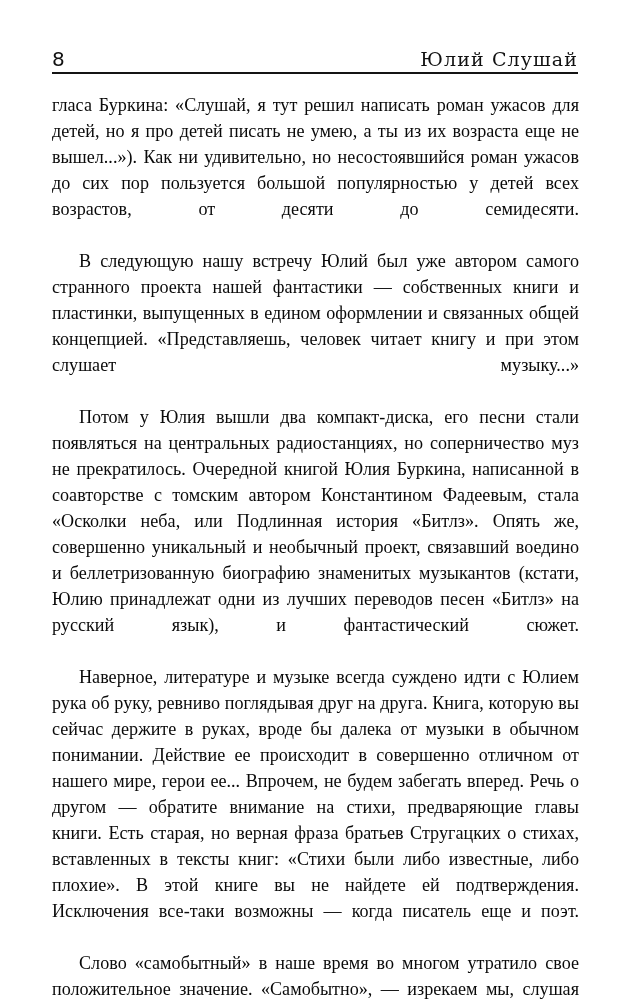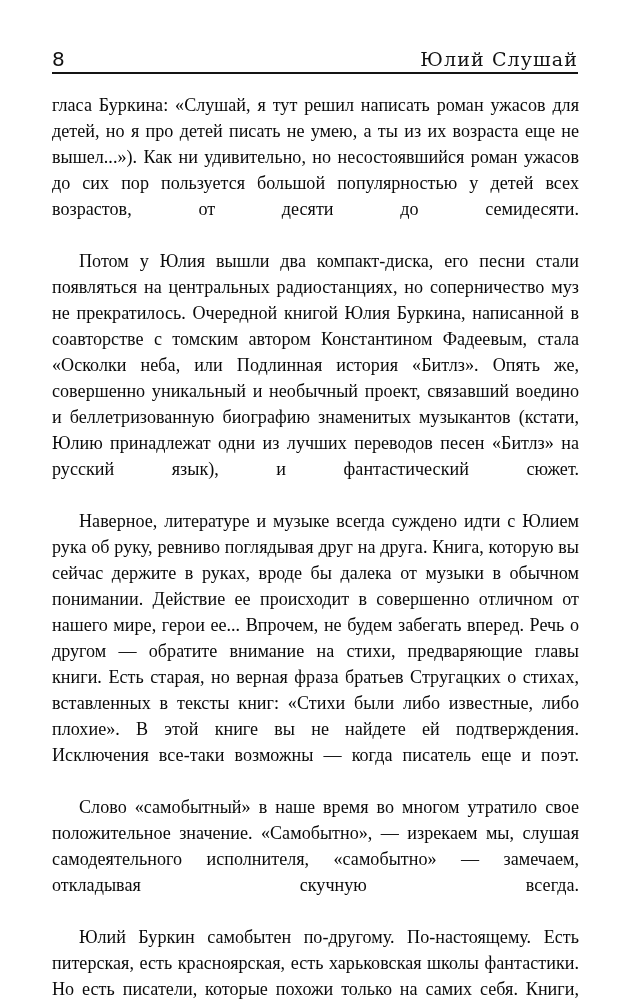--- a/index.html
+++ b/index.html
@@ -92,20 +92,21 @@
 <div class="page">
 
   <div class="running-head">
     <span class="folio">8</span>
     <span class="head-title">Юлий Слушай</span>
   </div>
 
   <div class="textblock">
 
     <p class="para cont">гласа Буркина: «Слушай, я тут решил написать роман ужасов для детей, но я про детей писать не умею, а ты из их возраста еще не вышел...»). Как ни удивительно, но несостоявшийся роман ужасов до сих пор пользуется большой популярностью у детей всех возрастов, от десяти до семидесяти.</p>
+    <p class="para">В следующую нашу встречу Юлий был уже автором самого странного проекта нашей фантастики — собственных книги и пластинки, выпущенных в едином оформлении и связанных общей концепцией. «Представляешь, человек читает книгу и при этом слушает музыку...»</p>
     <p class="para">Потом у Юлия вышли два компакт-диска, его песни стали появляться на центральных радиостанциях, но соперничество муз не прекратилось. Очередной книгой Юлия Буркина, написанной в соавторстве с томским автором Константином Фадеевым, стала «Осколки неба, или Подлинная история «Битлз». Опять же, совершенно уникальный и необычный проект, связавший воедино и беллетризованную биографию знаменитых музыкантов (кстати, Юлию принадлежат одни из лучших переводов песен «Битлз» на русский язык), и фантастический сюжет.</p>
     <p class="para">Наверное, литературе и музыке всегда суждено идти с Юлием рука об руку, ревниво поглядывая друг на друга. Книга, которую вы сейчас держите в руках, вроде бы далека от музыки в обычном понимании. Действие ее происходит в совершенно отличном от нашего мире, герои ее... Впрочем, не будем забегать вперед. Речь о другом — обратите внимание на стихи, предваряющие главы книги. Есть старая, но верная фраза братьев Стругацких о стихах, вставленных в тексты книг: «Стихи были либо известные, либо плохие». В этой книге вы не найдете ей подтверждения. Исключения все-таки возможны — когда писатель еще и поэт.</p>
     <p class="para">Слово «самобытный» в наше время во многом утратило свое положительное значение. «Самобытно», — изрекаем мы, слушая самодеятельного исполнителя, «самобытно» — замечаем, откладывая скучную всегда.</p>
     <p class="para">Юлий Буркин самобытен по-другому. По-настоящему. Есть питерская, есть красноярская, есть харьковская школы фантастики. Но есть писатели, которые похожи только на самих себя. Книги, которые они пишут, не просто уникальны — уникальна любая книга, они самобытны — потому что никто и никогда даже не подумал бы написать ничего подобного.</p>
 
   </div>
 
 </div>
 
 </body></html>

